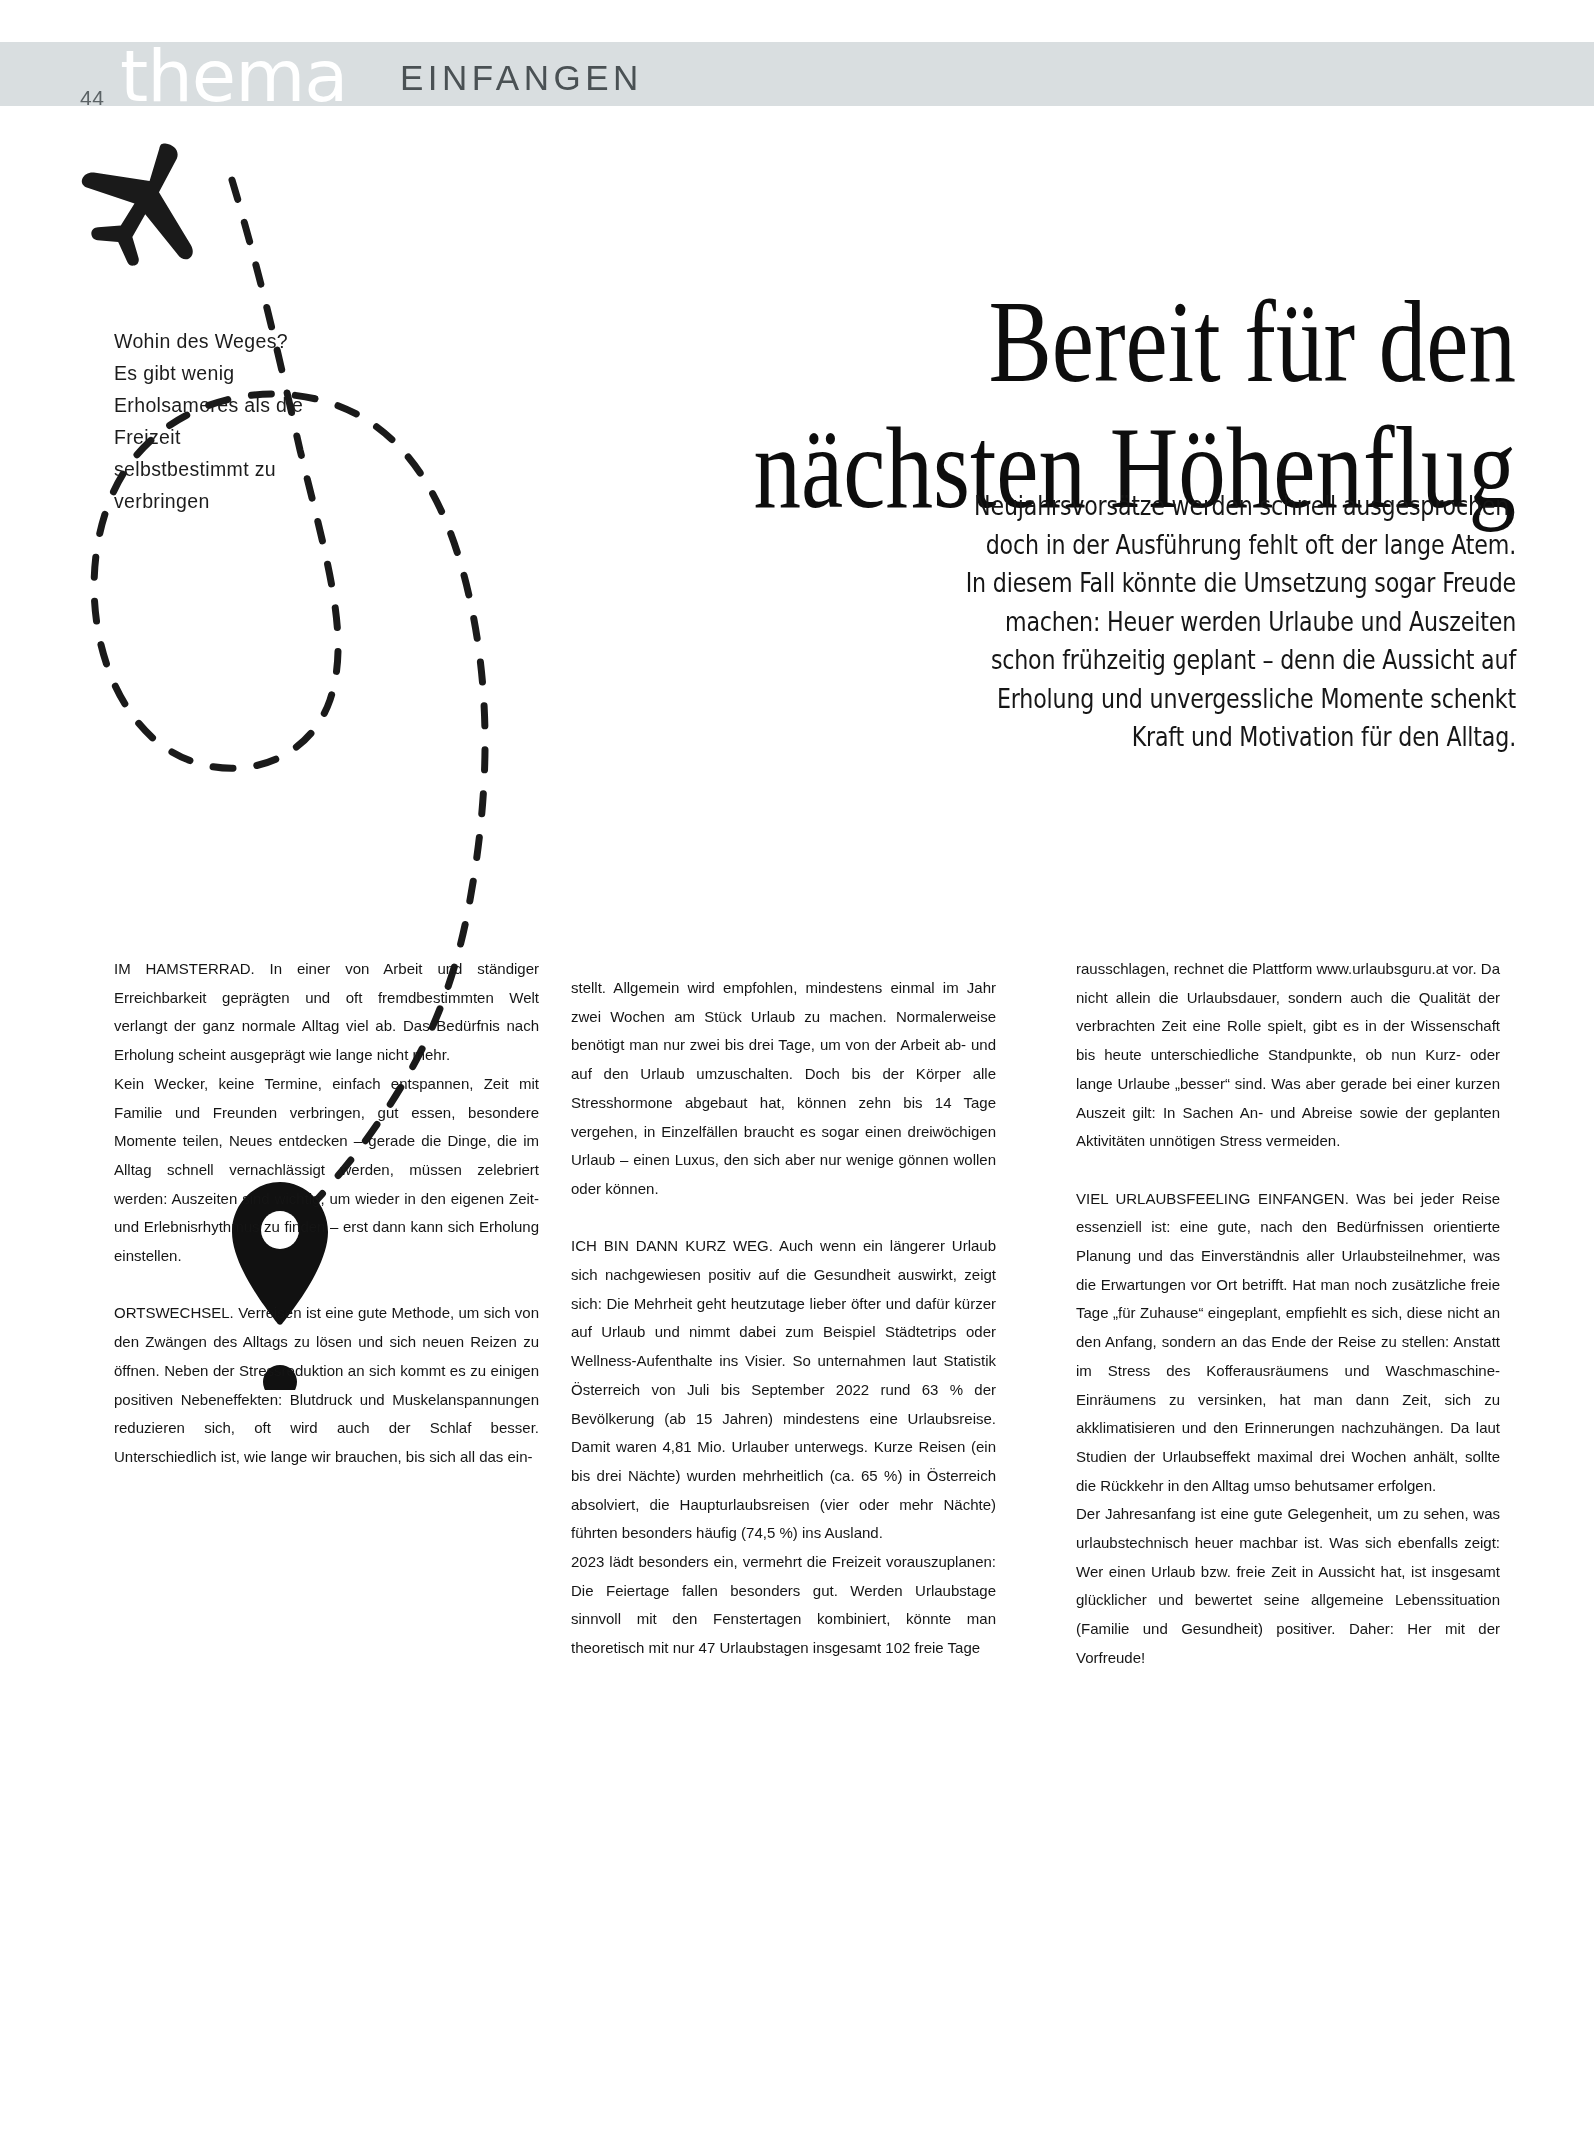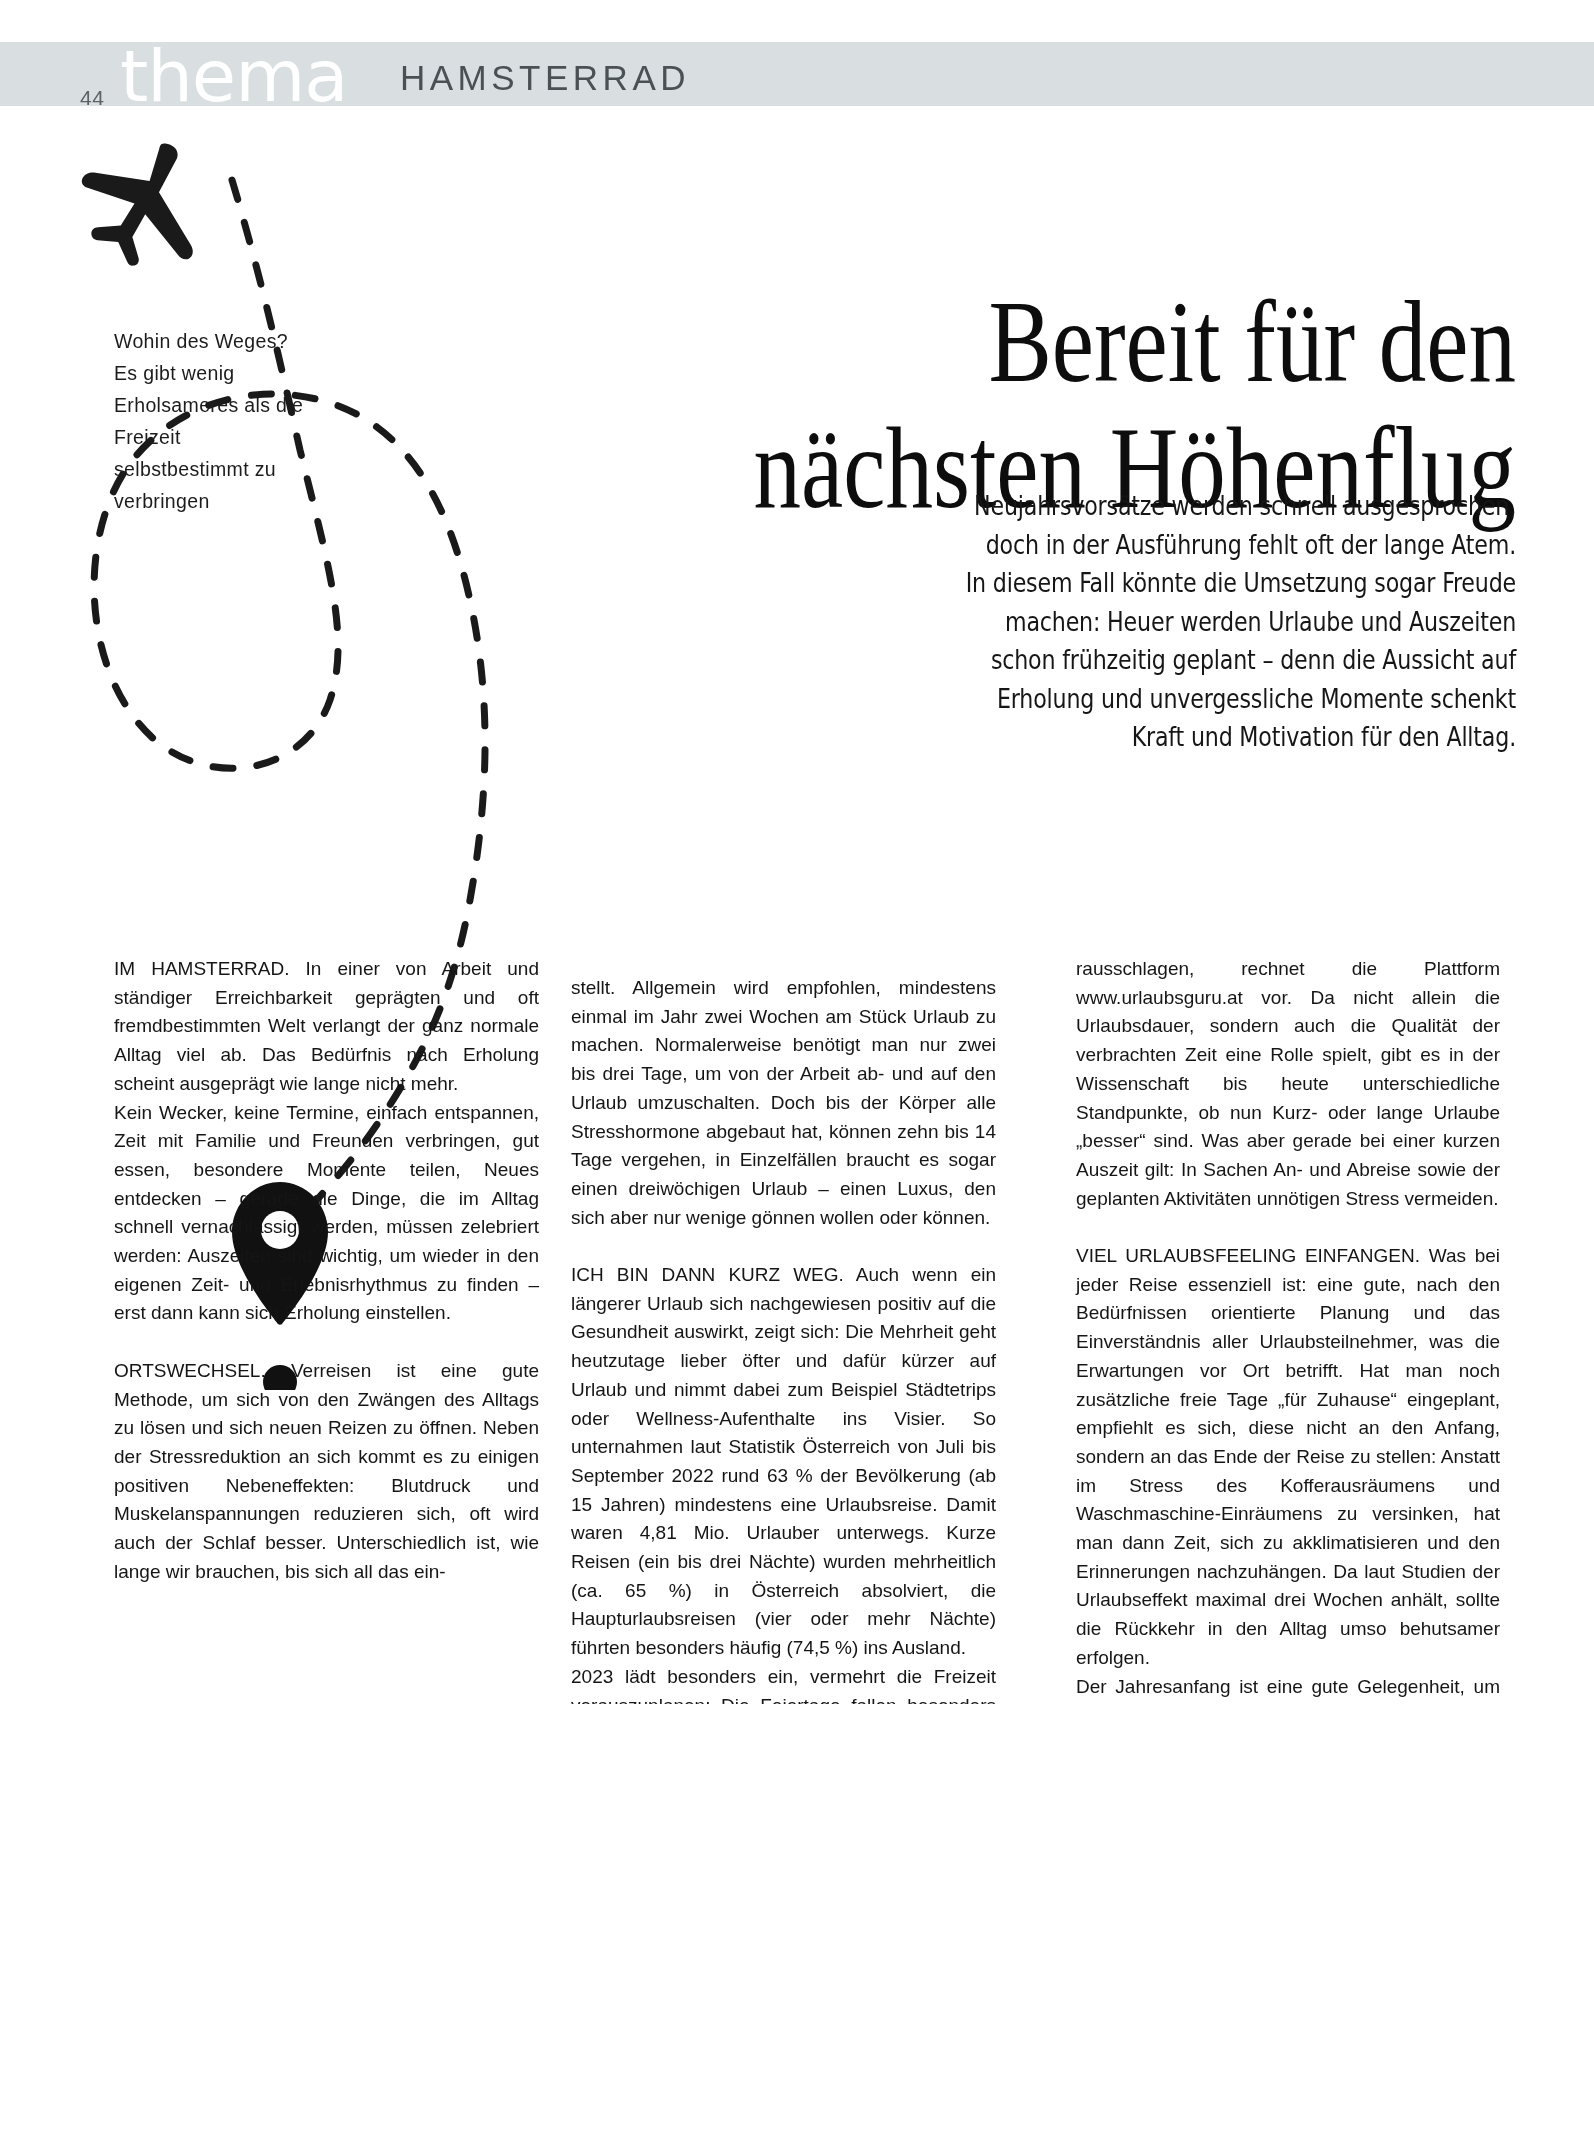--- a/index.html
+++ b/index.html
@@ -127,21 +127,21 @@
   }
   .lead .lead-line {
     display: block;
     white-space: nowrap;
   }
 
   
   .col {
     position: absolute;
     top: 955px;
-    font-size: 19px;
+    font-size: 15px;
     line-height: 28.7px;
     color: #151515;
     font-family: "Liberation Sans", sans-serif;
   }
   .col p {
     margin: 0;
     text-align: justify;
     text-justify: inter-word;
   }
   .col p.gap {
@@ -211,21 +211,21 @@
   }
 </style>
 </head>
 <body>
 
 <div class="page">
 
   <div class="header-band"></div>
   <div class="page-number">44</div>
   <div class="thema-word">thema</div>
-  <div class="section-word">HAMSTERRAD</div>
+  <div class="section-word">EINFANGEN</div>
 
   <div class="flight-graphic">
     <svg width="700" height="1290" viewBox="0 0 700 1290" xmlns="http://www.w3.org/2000/svg" aria-hidden="true">
 
       <g stroke="#1a1a1a" stroke-width="7" fill="none" stroke-linecap="round" stroke-dasharray="20 24">
         <path d="M 232 80
                  C 262 180, 282 270, 300 350
                  C 330 470, 350 540, 330 600
                  C 305 672, 215 690, 155 640
                  C 95 588, 78 480, 110 400

